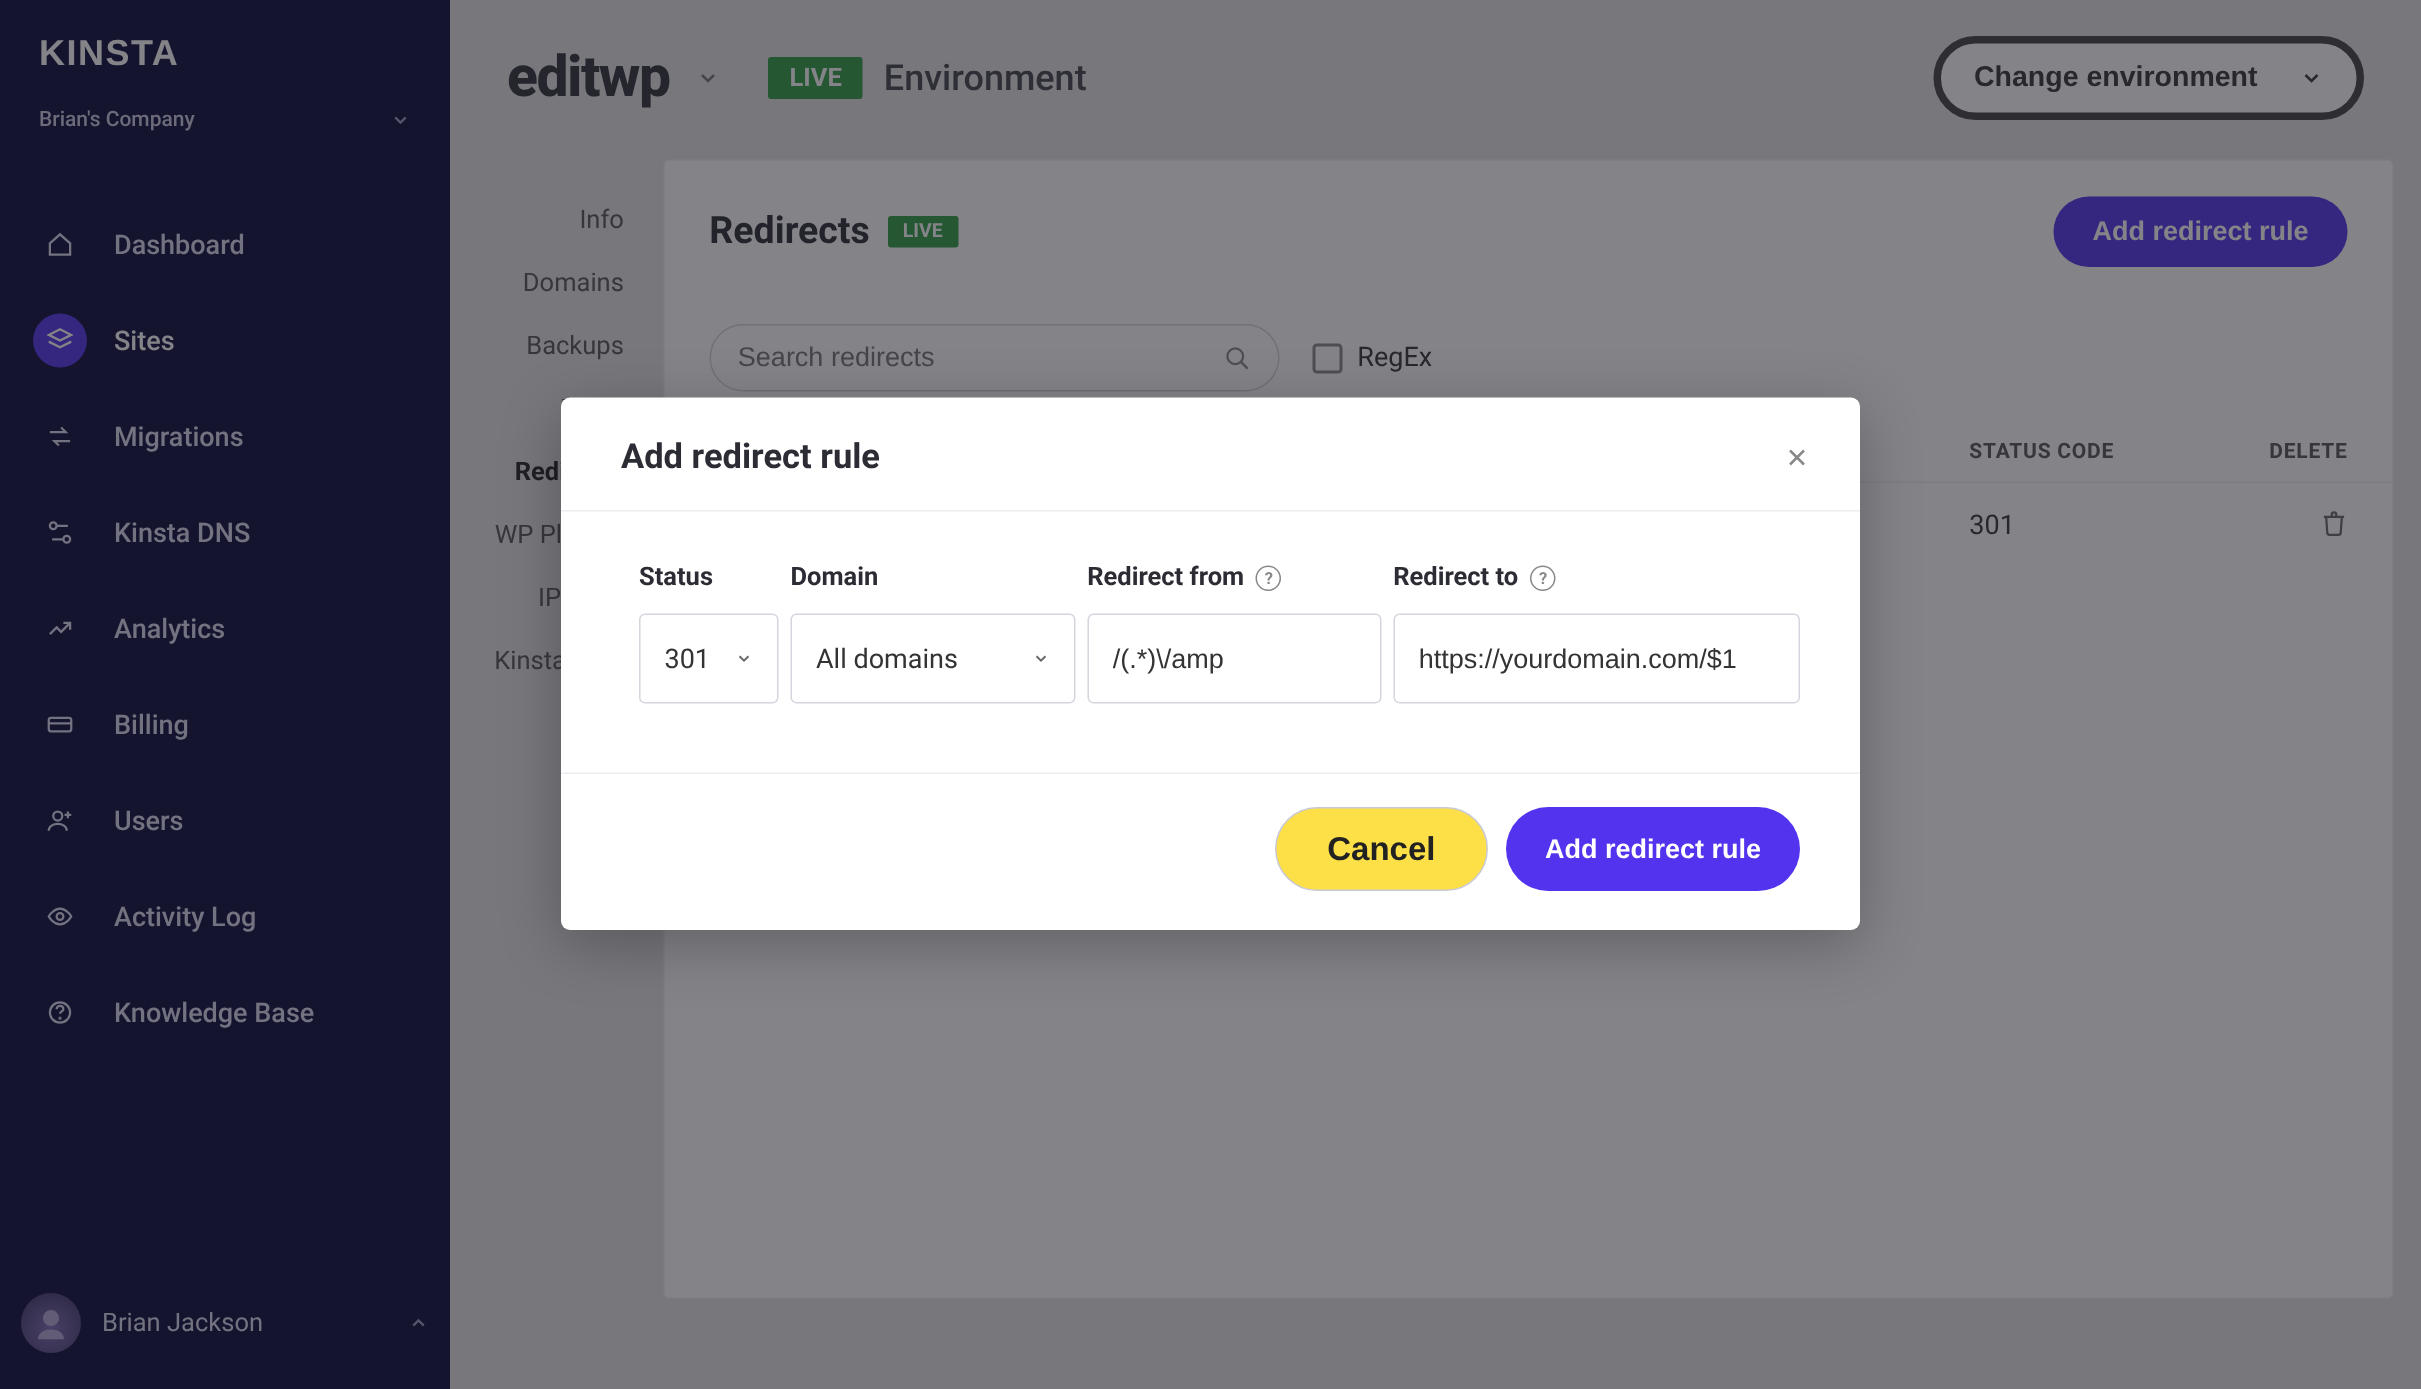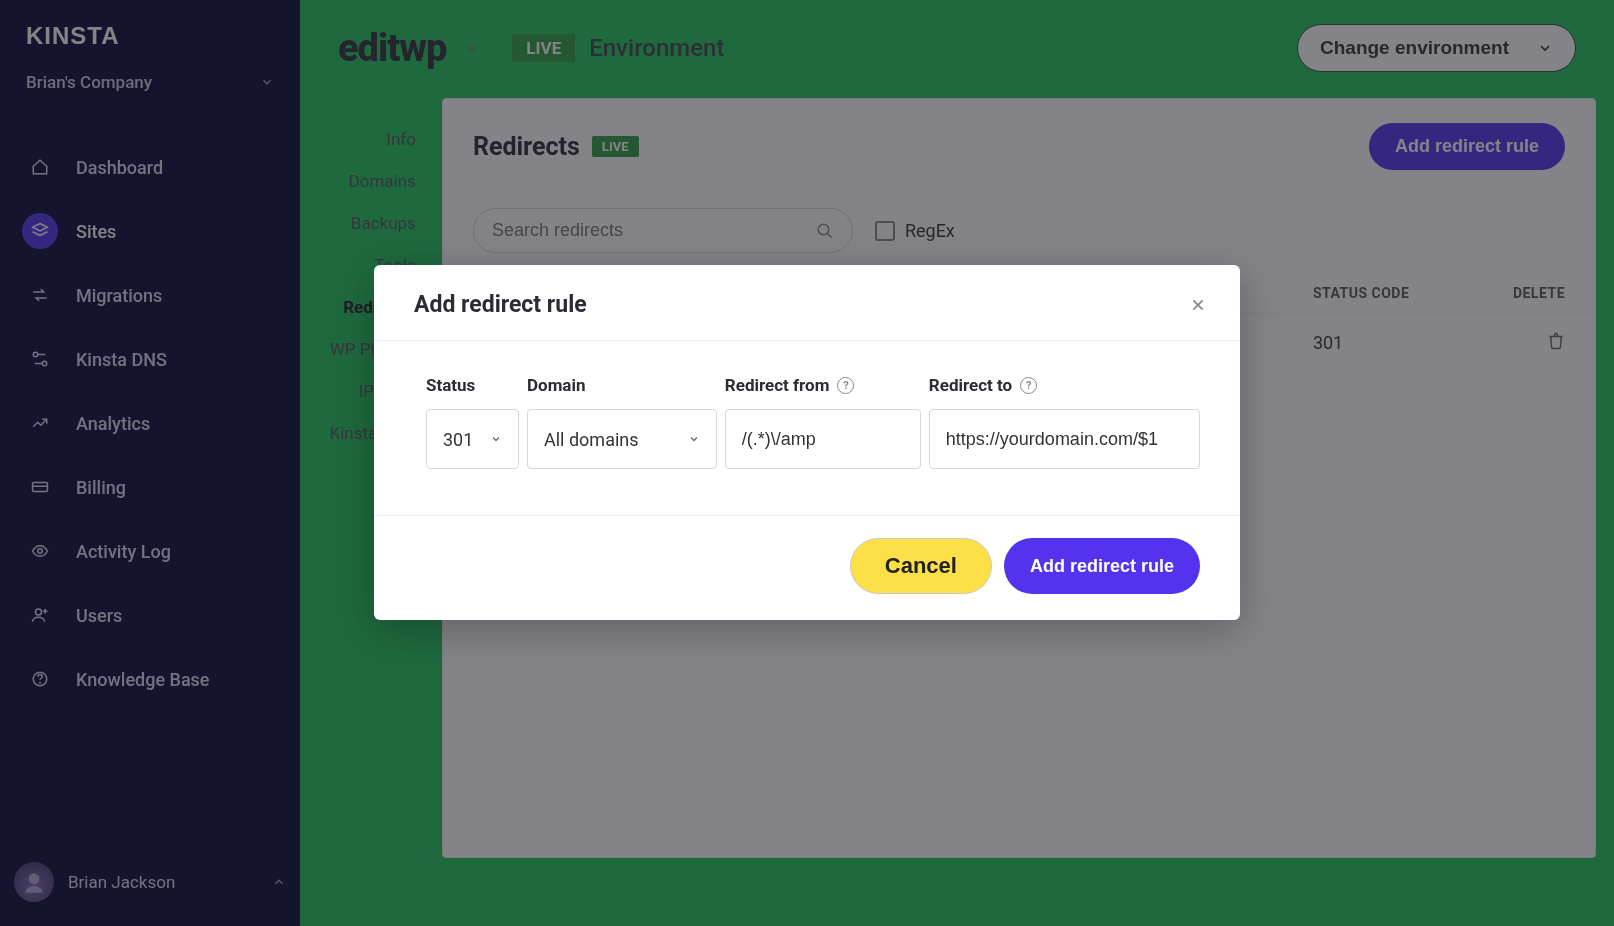--- a/index.html
+++ b/index.html
@@ -28,21 +28,21 @@
     font-weight: 800;
     font-size: 24px;
     letter-spacing: 1px;
     font-family: Arial, sans-serif;
   }
   .sidebar .company {
     padding: 12px 26px;
     display: flex;
     justify-content: space-between;
     align-items: center;
-    font-size: 17px;
+    font-size: 14px;
     color: #c9c9e0;
     font-weight: 500;
   }
   .sidebar .nav {
     margin-top: 32px;
     display: flex;
     flex-direction: column;
     gap: 2px;
   }
   .sidebar .nav-item {
@@ -87,21 +87,21 @@
     color: #d9d9ee;
   }
   .sidebar .user-footer .chev { color: #9a9ac0; }
 
   
   .main {
     position: absolute;
     left: 300px; top: 0;
     right: 0;
     height: 100%;
-    background: #22c55e;
+    background: #e5e5e5;
     padding: 0;
   }
   .top-header {
     display: flex;
     align-items: center;
     padding: 24px 38px 12px 38px;
   }
   .site-title {
     font-size: 38px;
     font-weight: 800;
@@ -114,21 +114,21 @@
     color: #fff;
     font-size: 17px;
     font-weight: 700;
     padding: 4px 14px;
     border-radius: 2px;
     margin-left: 32px;
   }
   .env-label { font-size: 24px; color: #44444a; margin-left: 14px; font-weight: 500;}
   .top-header .grow { flex: 1; }
   .change-env-btn {
-    border: 1px solid #404040;
+    border: 5px solid #404040;
     color: #333;
     background: #fff;
     border-radius: 30px;
     padding: 12px 22px;
     font-size: 19px;
     font-weight: 600;
     display: inline-flex;
     align-items: center;
     gap: 28px;
     cursor: pointer;
@@ -378,36 +378,36 @@
         <svg width="18" height="18" viewBox="0 0 24 24" fill="none" stroke="#d9d9ee" stroke-width="2">
             <rect x="2" y="6" width="20" height="12" rx="2"></rect>
             <line x1="2" y1="11" x2="22" y2="11"></line>
           </svg>
       </span>
       <span>Billing</span>
     </div>
     <div class="nav-item">
       <span class="icon-wrap">
         <svg width="18" height="18" viewBox="0 0 24 24" fill="none" stroke="#d9d9ee" stroke-width="2">
-            <path d="M2 12s4-7 10-7 10 7 10 7-4 7-10 7S2 12 2 12z"></path>
-            <circle cx="12" cy="12" r="3"></circle>
-          </svg>
-      </span>
-      <span>Activity Log</span>
-    </div>
-    <div class="nav-item">
-      <span class="icon-wrap">
-        <svg width="18" height="18" viewBox="0 0 24 24" fill="none" stroke="#d9d9ee" stroke-width="2">
             <circle cx="10" cy="8" r="4"></circle>
             <path d="M2 21c0-4 4-6 8-6s8 2 8 6"></path>
             <line x1="19" y1="4" x2="19" y2="10"></line>
             <line x1="16" y1="7" x2="22" y2="7"></line>
           </svg>
       </span>
       <span>Users</span>
+    </div>
+    <div class="nav-item">
+      <span class="icon-wrap">
+        <svg width="18" height="18" viewBox="0 0 24 24" fill="none" stroke="#d9d9ee" stroke-width="2">
+            <path d="M2 12s4-7 10-7 10 7 10 7-4 7-10 7S2 12 2 12z"></path>
+            <circle cx="12" cy="12" r="3"></circle>
+          </svg>
+      </span>
+      <span>Activity Log</span>
     </div>
     <div class="nav-item">
       <span class="icon-wrap">
         <svg width="18" height="18" viewBox="0 0 24 24" fill="none" stroke="#d9d9ee" stroke-width="2">
             <circle cx="12" cy="12" r="9"></circle>
             <path d="M9 9c0-1.5 1.3-3 3-3s3 1.3 3 3c0 2-3 2-3 4"></path>
             <circle cx="12" cy="17" r="0.5" fill="#d9d9ee"></circle>
           </svg>
       </span>
       <span>Knowledge Base</span>

